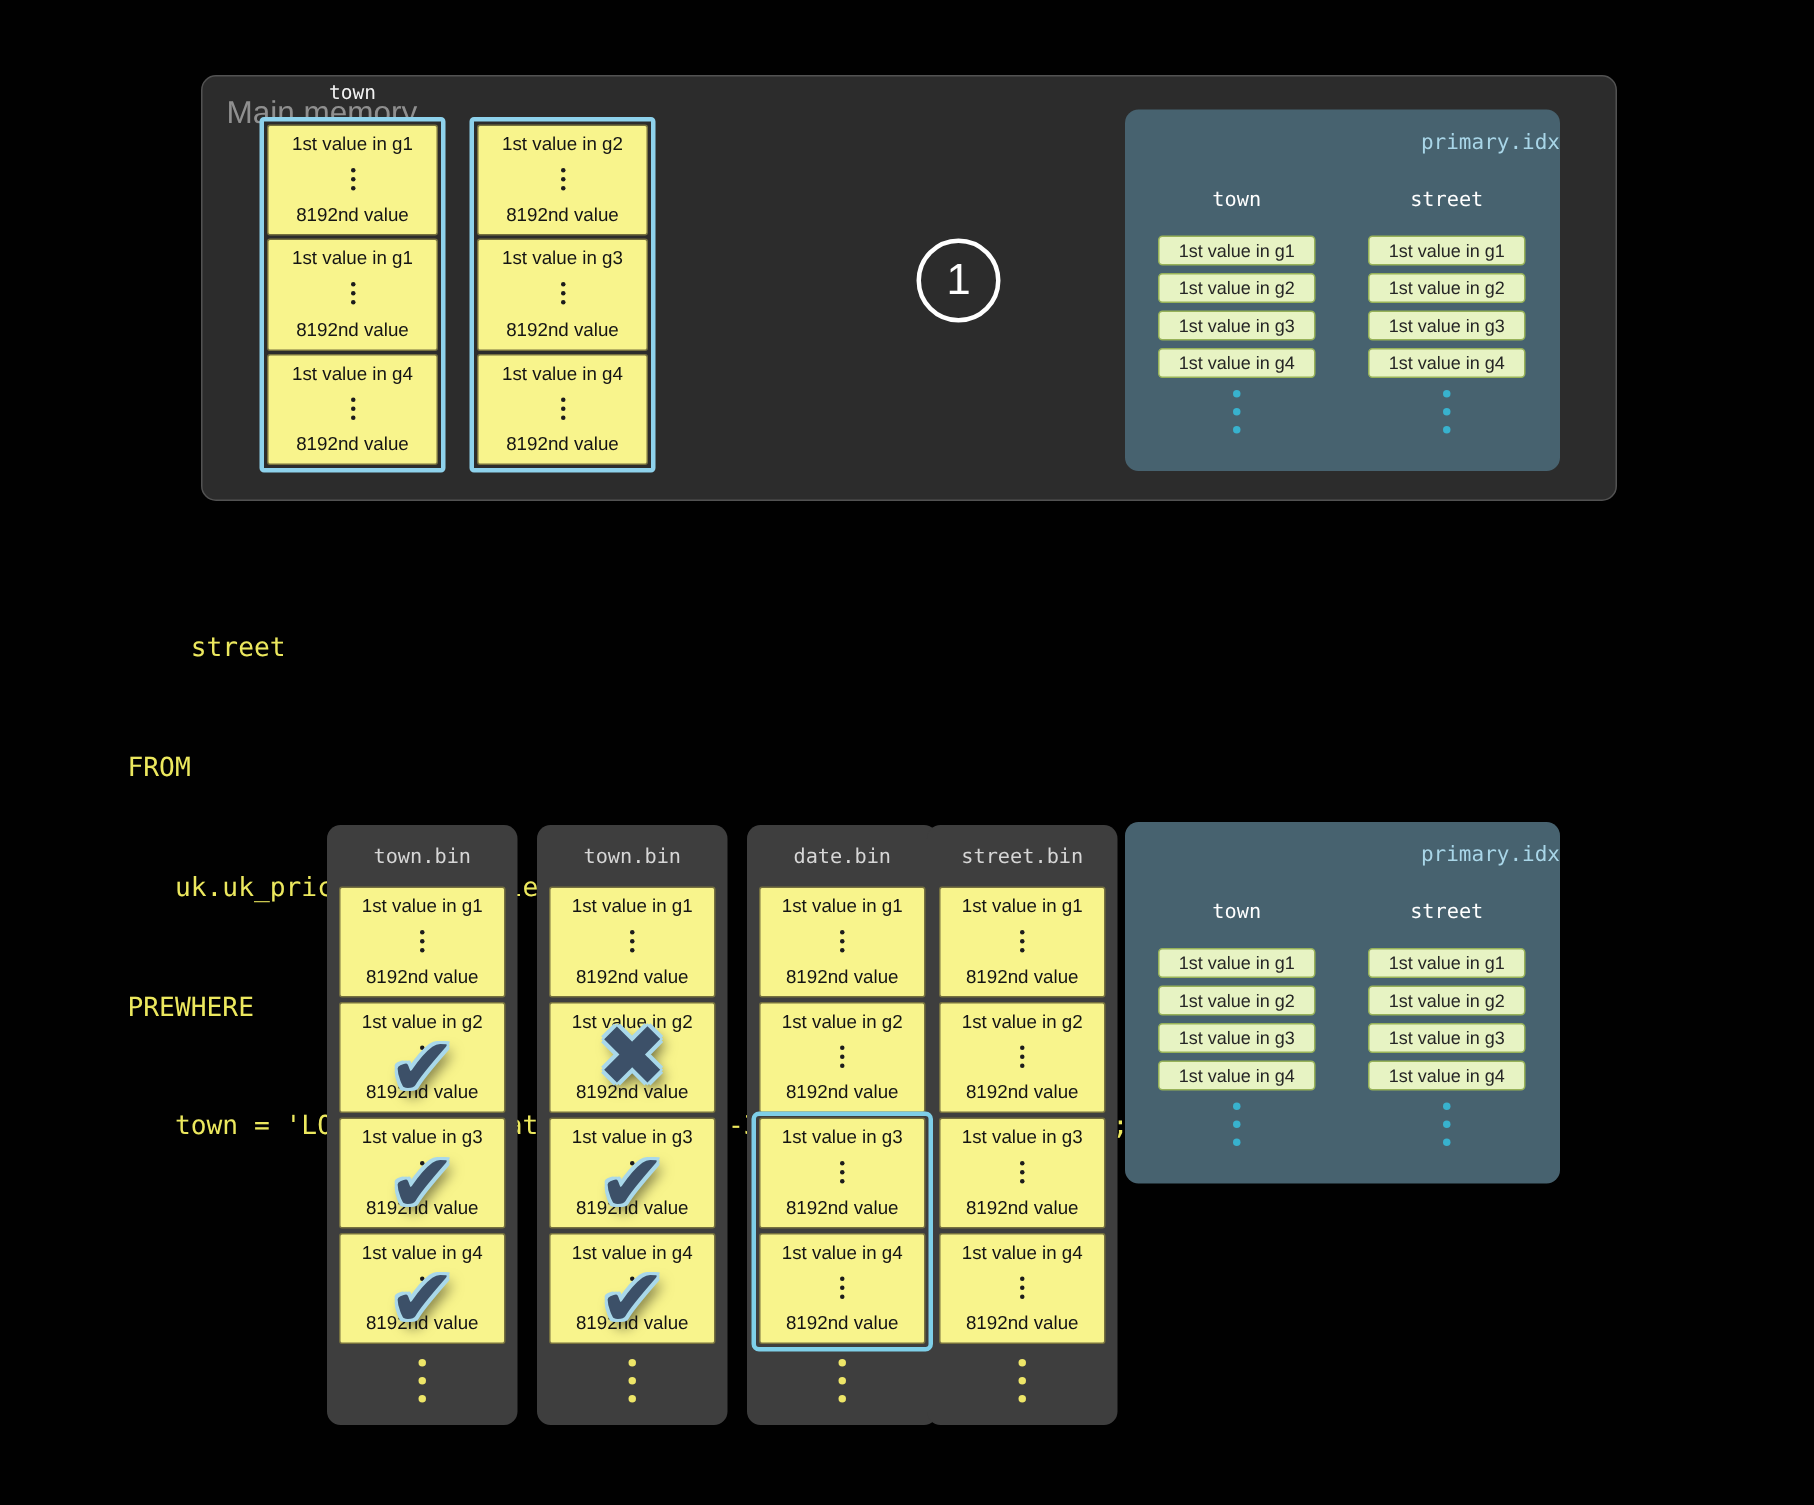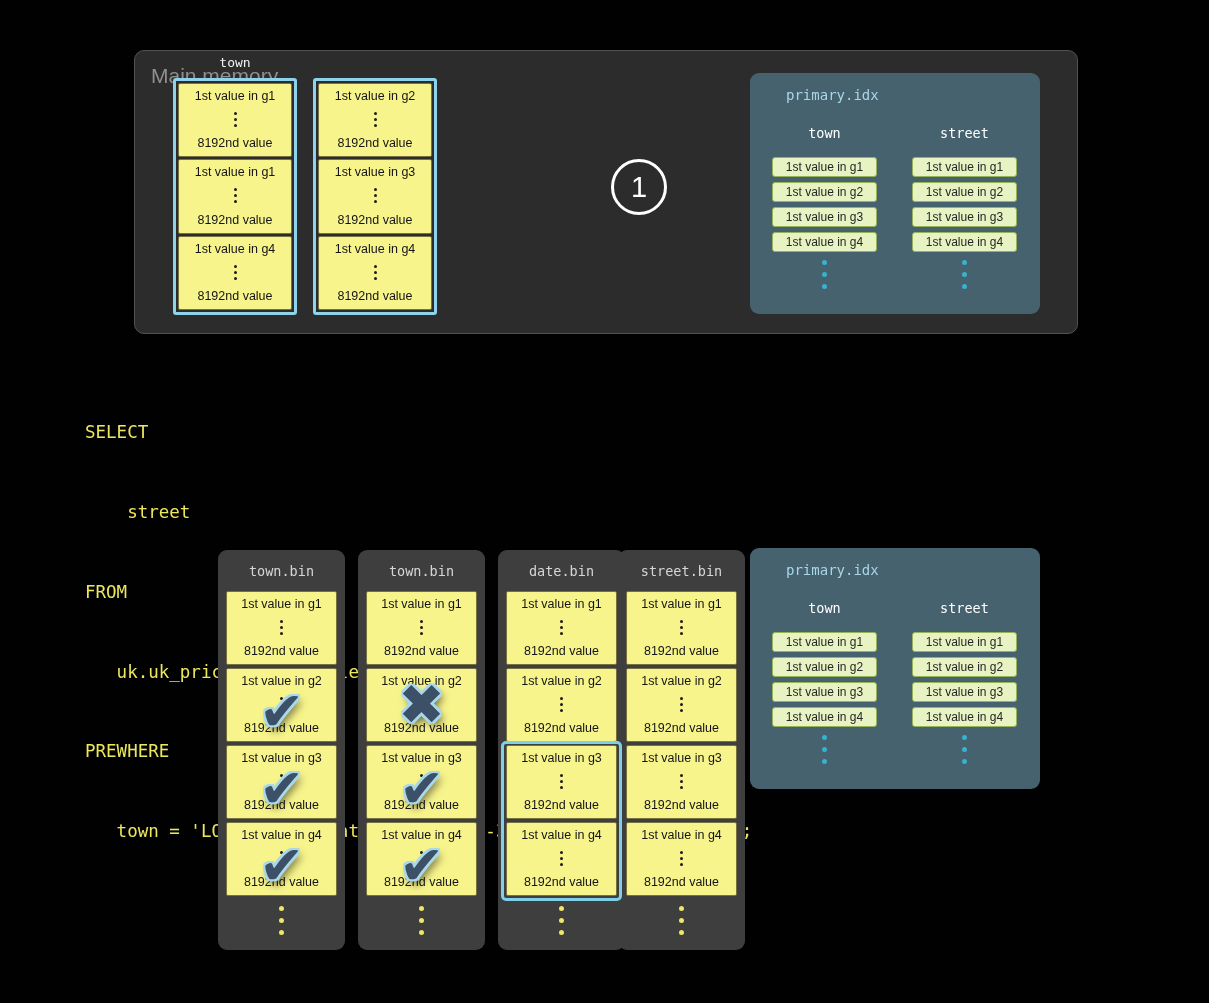--- a/index.html
+++ b/index.html
@@ -25,21 +25,21 @@
   .gtext{font-size:12.5px;color:#141414;white-space:nowrap;}
   .gdots{display:flex;flex-direction:column;gap:3px;}
   .gdots i{width:3px;height:3px;border-radius:50%;background:#1c1c1c;display:block;}
 
   .step-badge{position:absolute;left:476px;top:108px;width:50px;height:50px;border:3px solid #fff;
               border-radius:50%;color:#fff;font-size:29px;line-height:50px;text-align:center;}
 
   
   .idx-panel{position:absolute;width:290px;height:241px;background:#47626f;border-radius:9px;}
   .idx-top{left:750px;top:73px}.idx-bottom{left:750px;top:548px}
-  .idx-title{position:absolute;left:0;right:0;top:14px;text-align:left;color:#a9d6e8;
+  .idx-title{position:absolute;left:0;right:0;top:14px;text-align:right;color:#a9d6e8;
              font-family:"DejaVu Sans Mono",monospace;font-size:14px;padding-left:36px;}
   .idx-col{position:absolute;top:0;bottom:0;width:105px;}
   .idx-col.c1{left:22px}.idx-col.c2{left:162px}
   .idx-header{position:absolute;top:52px;left:0;right:0;text-align:center;color:#fff;
               font-family:"DejaVu Sans Mono",monospace;font-size:13.5px;}
   .pill{position:absolute;left:0;width:105px;height:20px;background:#e7f3c3;border:1px solid #97b258;
         border-radius:3px;color:#262626;font-size:12px;display:flex;align-items:center;
         justify-content:center;box-sizing:border-box;white-space:nowrap;}
   .r0{top:84px}.r1{top:109px}.r2{top:134px}.r3{top:159px}
   .idx-dots{position:absolute;top:187px;left:0;right:0;display:flex;flex-direction:column;
@@ -170,21 +170,20 @@
       <div class="pill r3">1st value in g4</div>
       <div class="idx-dots">
           <i></i>
           <i></i>
           <i></i>
         </div>
     </div>
   </section>
 
   <section class="sql">
-    <div class="sql-line">SELECT</div>
     <div class="sql-line">    street</div>
     <div class="sql-line">FROM</div>
     <div class="sql-line">   uk.uk_price_paid_simple</div>
     <div class="sql-line">PREWHERE</div>
     <div class="sql-line"><span>   town = 'LONDON' AND date &gt; '2024-12-31' AND </span><span class="sql-box">price &lt; 10_000</span><span>;</span></div>
   </section>
 
   <section class="bin-panel bp0">
     <div class="bin-title">town.bin</div>
     <div class="bin-blocks">

